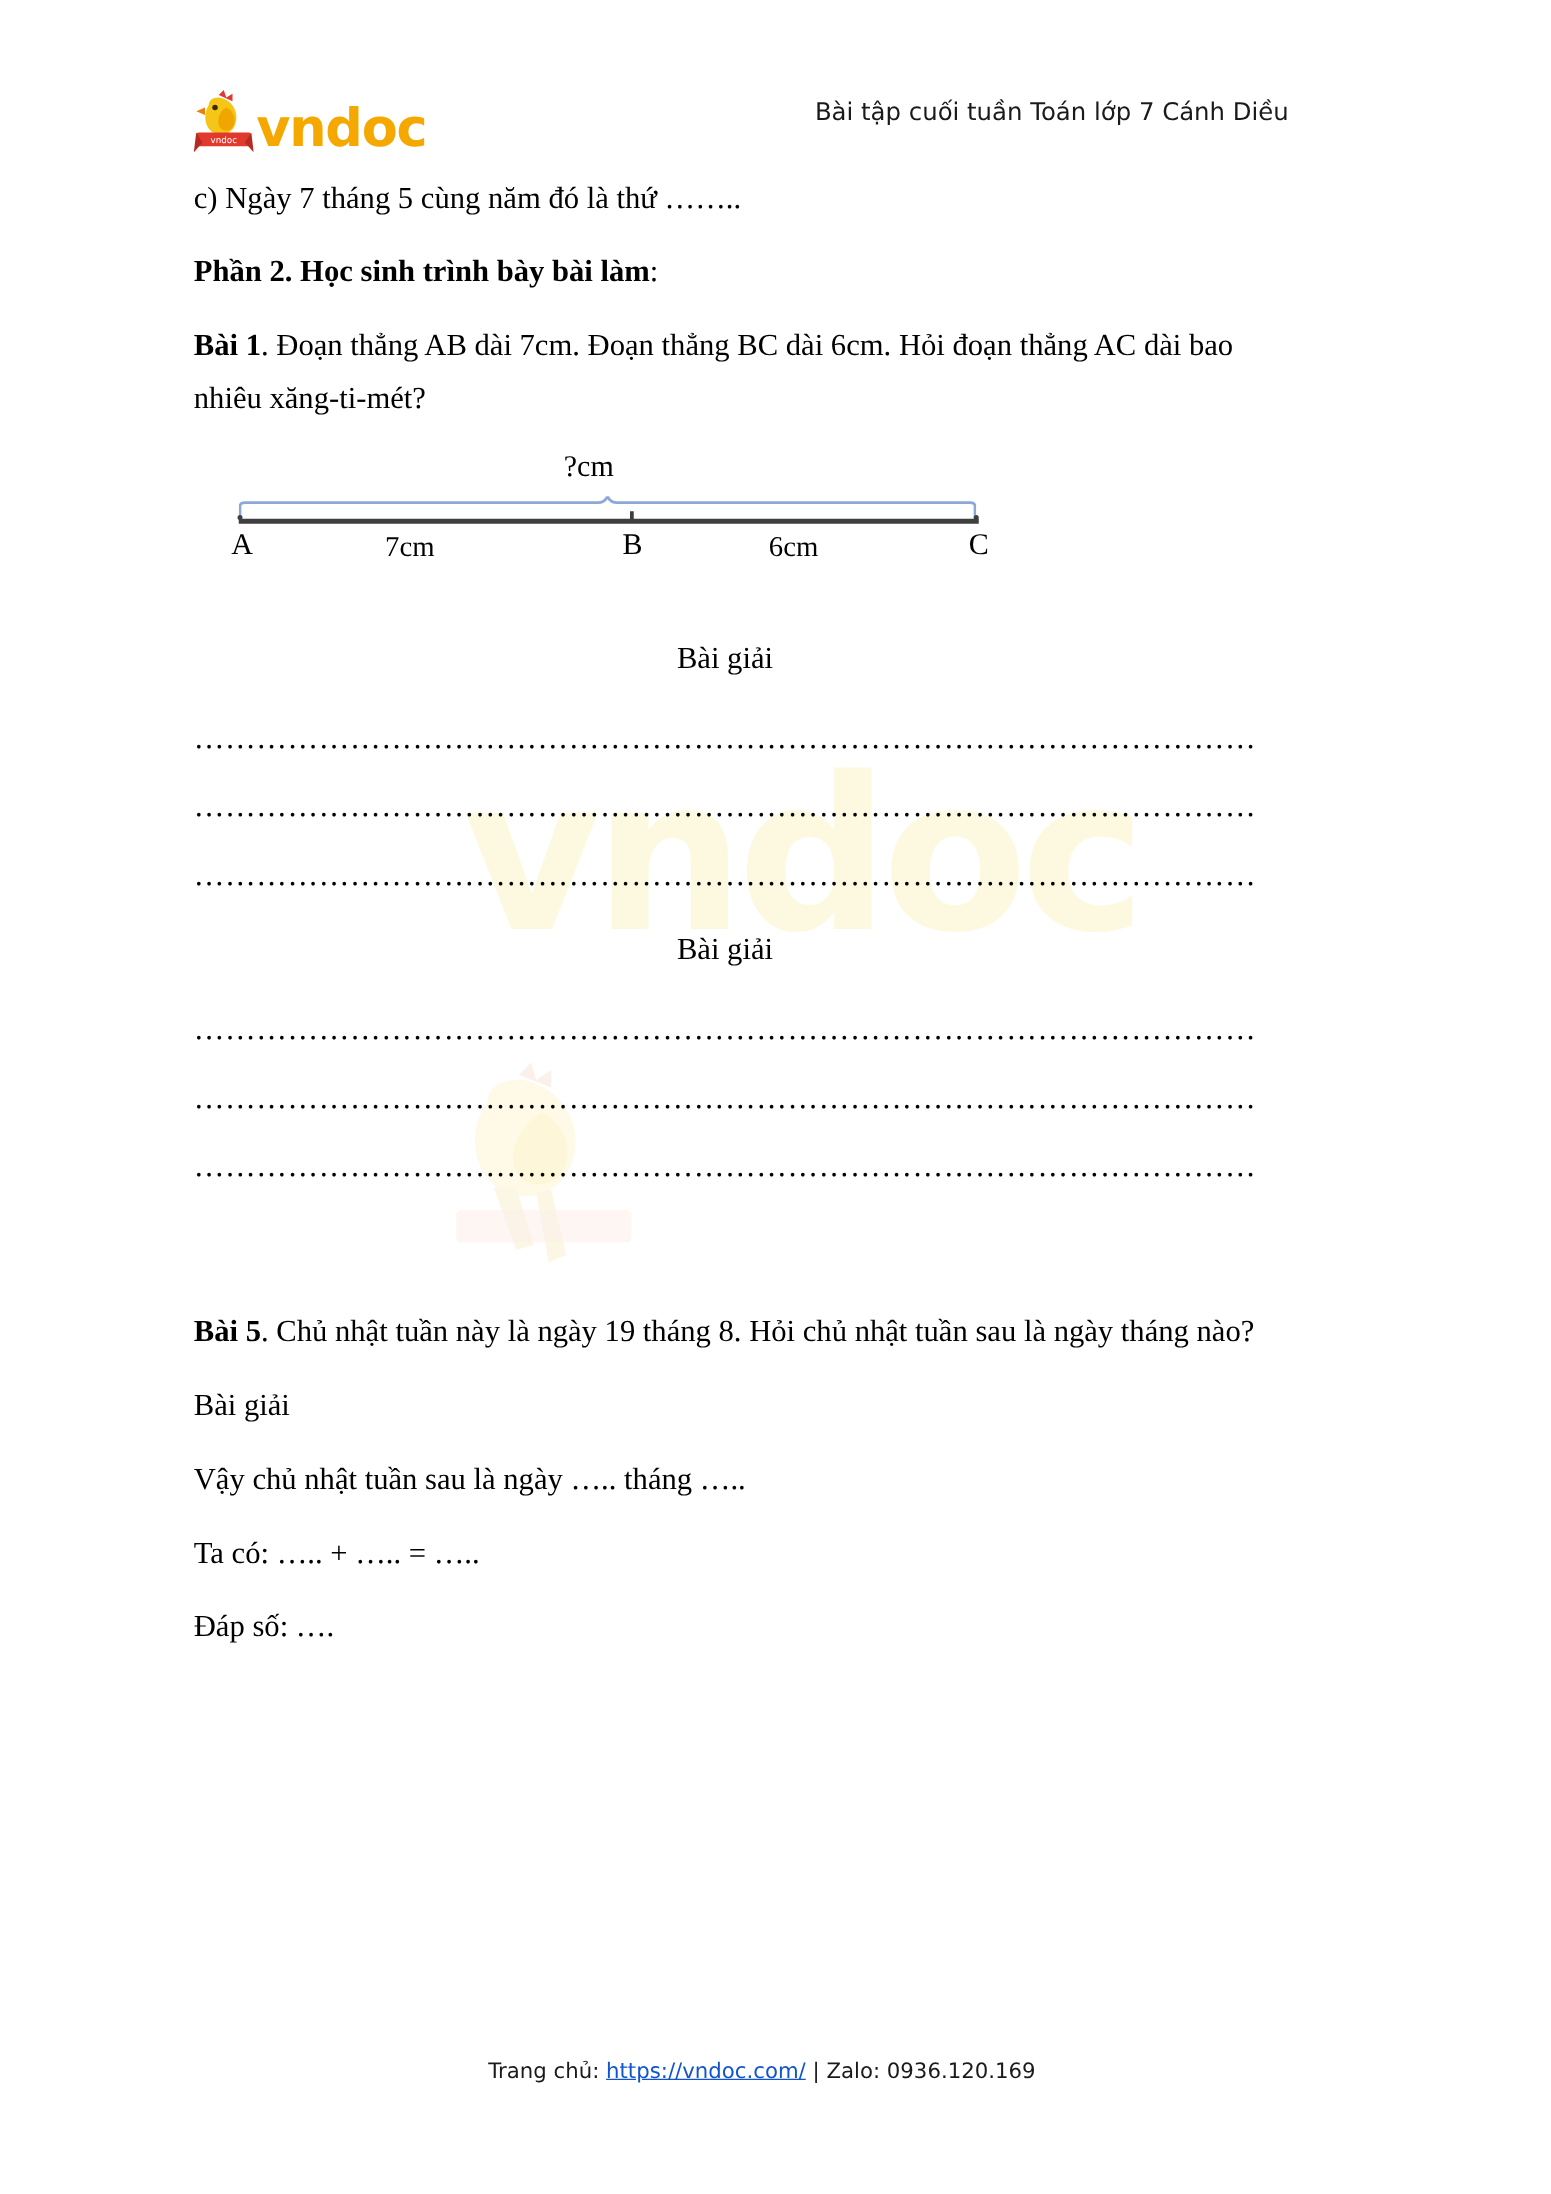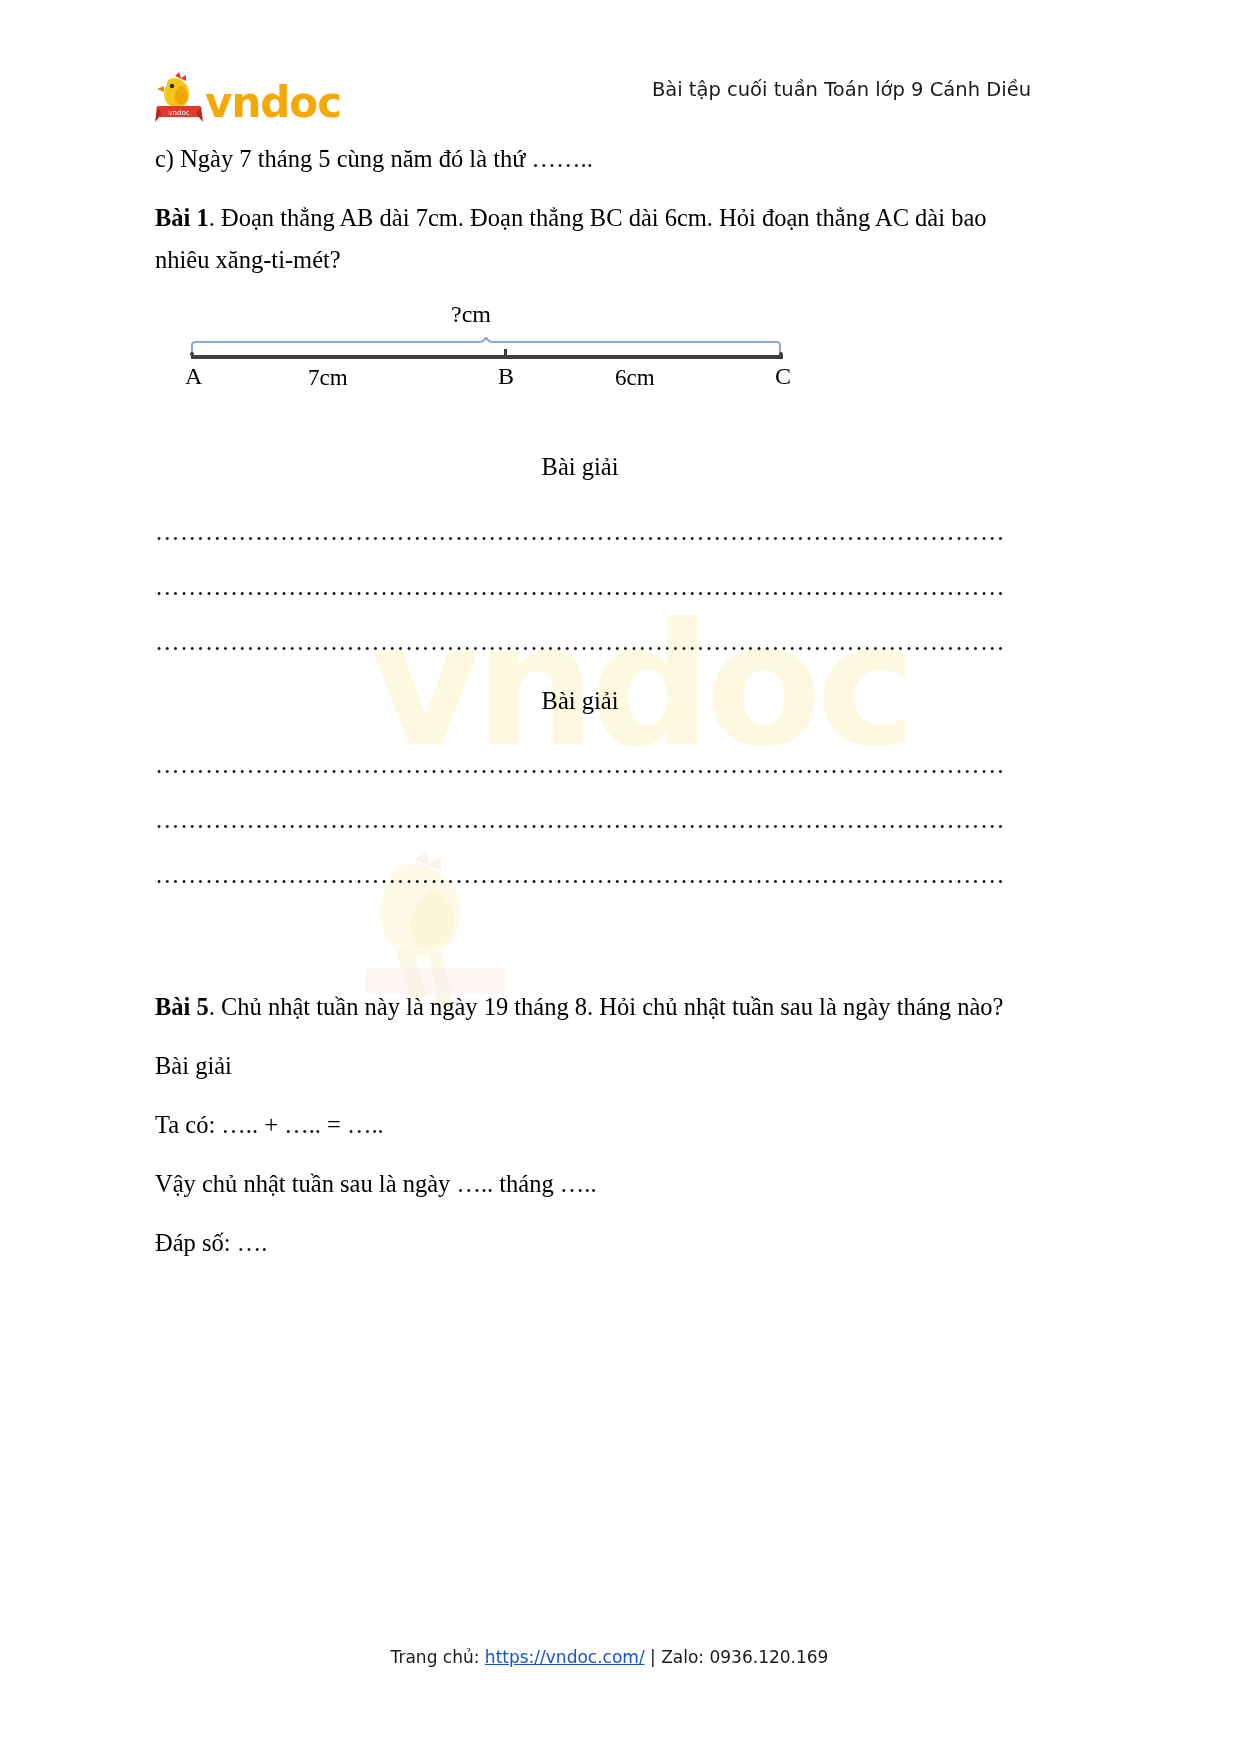--- a/index.html
+++ b/index.html
@@ -208,39 +208,40 @@
           <circle cx="17" cy="14" r="2.2" fill="#3a2a00"></circle>
           <path d="M9 14 L2 17 L9 20 Z" fill="#e8820c"></path>
           <rect x="2" y="34" width="44" height="11" rx="2" fill="#e03a2f"></rect>
           <path d="M2 34 L0 50 L7 42 Z" fill="#b82a20"></path>
           <path d="M46 34 L48 50 L41 42 Z" fill="#b82a20"></path>
           <text x="24" y="42.5" font-size="7" fill="#ffffff" text-anchor="middle" font-family="DejaVu Sans, sans-serif">vndoc</text>
         </svg>
       </span>
       <span class="logo-word">vndoc</span>
     </div>
-    <div class="header-title">Bài tập cuối tuần Toán lớp 9 Cánh Diều</div>
+    <div class="header-title">Bài tập cuối tuần Toán lớp 7 Cánh Diều</div>
   </div>
 
   <div class="watermark">
     <div class="wm-text">vndoc</div>
     <svg class="wm-bird" viewBox="0 0 170 180" xmlns="http://www.w3.org/2000/svg">
       <path d="M60 10 L70 0 L74 14 L86 6 L86 20 Z" fill="#f6d7c8"></path>
       <path d="M35 32 C35 14, 60 8, 80 20 C104 34, 112 62, 100 86 C88 110, 56 114, 38 96 C20 78, 22 48, 35 32 Z" fill="#fdf2c0"></path>
       <path d="M78 40 C96 48, 104 68, 96 86 C88 100, 66 102, 58 88 C50 74, 60 50, 78 40 Z" fill="#f8e79a"></path>
       <path d="M40 100 L58 150 L72 146 L58 100 Z" fill="#f6e8bb"></path>
       <path d="M74 104 L84 160 L98 154 L86 102 Z" fill="#f6e8bb"></path>
       <rect x="10" y="118" width="140" height="26" rx="4" fill="#f6d7c8" opacity="0.55"></rect>
     </svg>
   </div>
 
   <div class="content above-wm">
 
     <p class="para">c) Ngày 7 tháng 5 cùng năm đó là thứ ……..</p>
 
+    <p class="para"><b class="bold">Phần 2. Học sinh trình bày bài làm</b><span>:</span></p>
 
     <p class="para"><b class="bold">Bài 1</b><span>. Đoạn thẳng AB dài 7cm. Đoạn thẳng BC dài 6cm. Hỏi đoạn thẳng AC dài bao nhiêu xăng-ti-mét?</span></p>
 
     <div class="diagram">
       <div class="qcm">?cm</div>
 
       <svg class="brace" viewBox="0 0 590 18" preserveAspectRatio="none" xmlns="http://www.w3.org/2000/svg">
         <path d="M1 18 L1 8 Q1 5 5 5 L288 5 Q293 5 295 0 Q297 5 302 5 L585 5 Q589 5 589 8 L589 18" fill="none" stroke="#8ba8d8" stroke-width="2.2"></path>
       </svg>
 
@@ -266,22 +267,22 @@
 
     <p class="para center" style="margin-top:22px;margin-bottom:26px;">Bài giải</p>
 
     <div class="dotline">…………………………………………………………………………………………….</div>
     <div class="dotline">…………………………………………………………………………………………….</div>
     <div class="dotline">…………………………………………………………………………………………….</div>
 
     <p class="para" style="margin-top:95px;"><b class="bold">Bài 5</b><span>. Chủ nhật tuần này là ngày 19 tháng 8. Hỏi chủ nhật tuần sau là ngày tháng nào?</span></p>
 
     <p class="para">Bài giải</p>
+    <p class="para">Vậy chủ nhật tuần sau là ngày ….. tháng …..</p>
     <p class="para">Ta có: ….. + ….. = …..</p>
-    <p class="para">Vậy chủ nhật tuần sau là ngày ….. tháng …..</p>
     <p class="para">Đáp số: ….</p>
 
   </div>
 
   <div class="footer">
     <span>Trang chủ: </span><a href="#">https://vndoc.com/</a><span> | Zalo: 0936.120.169</span>
   </div>
 
 </div>
 

